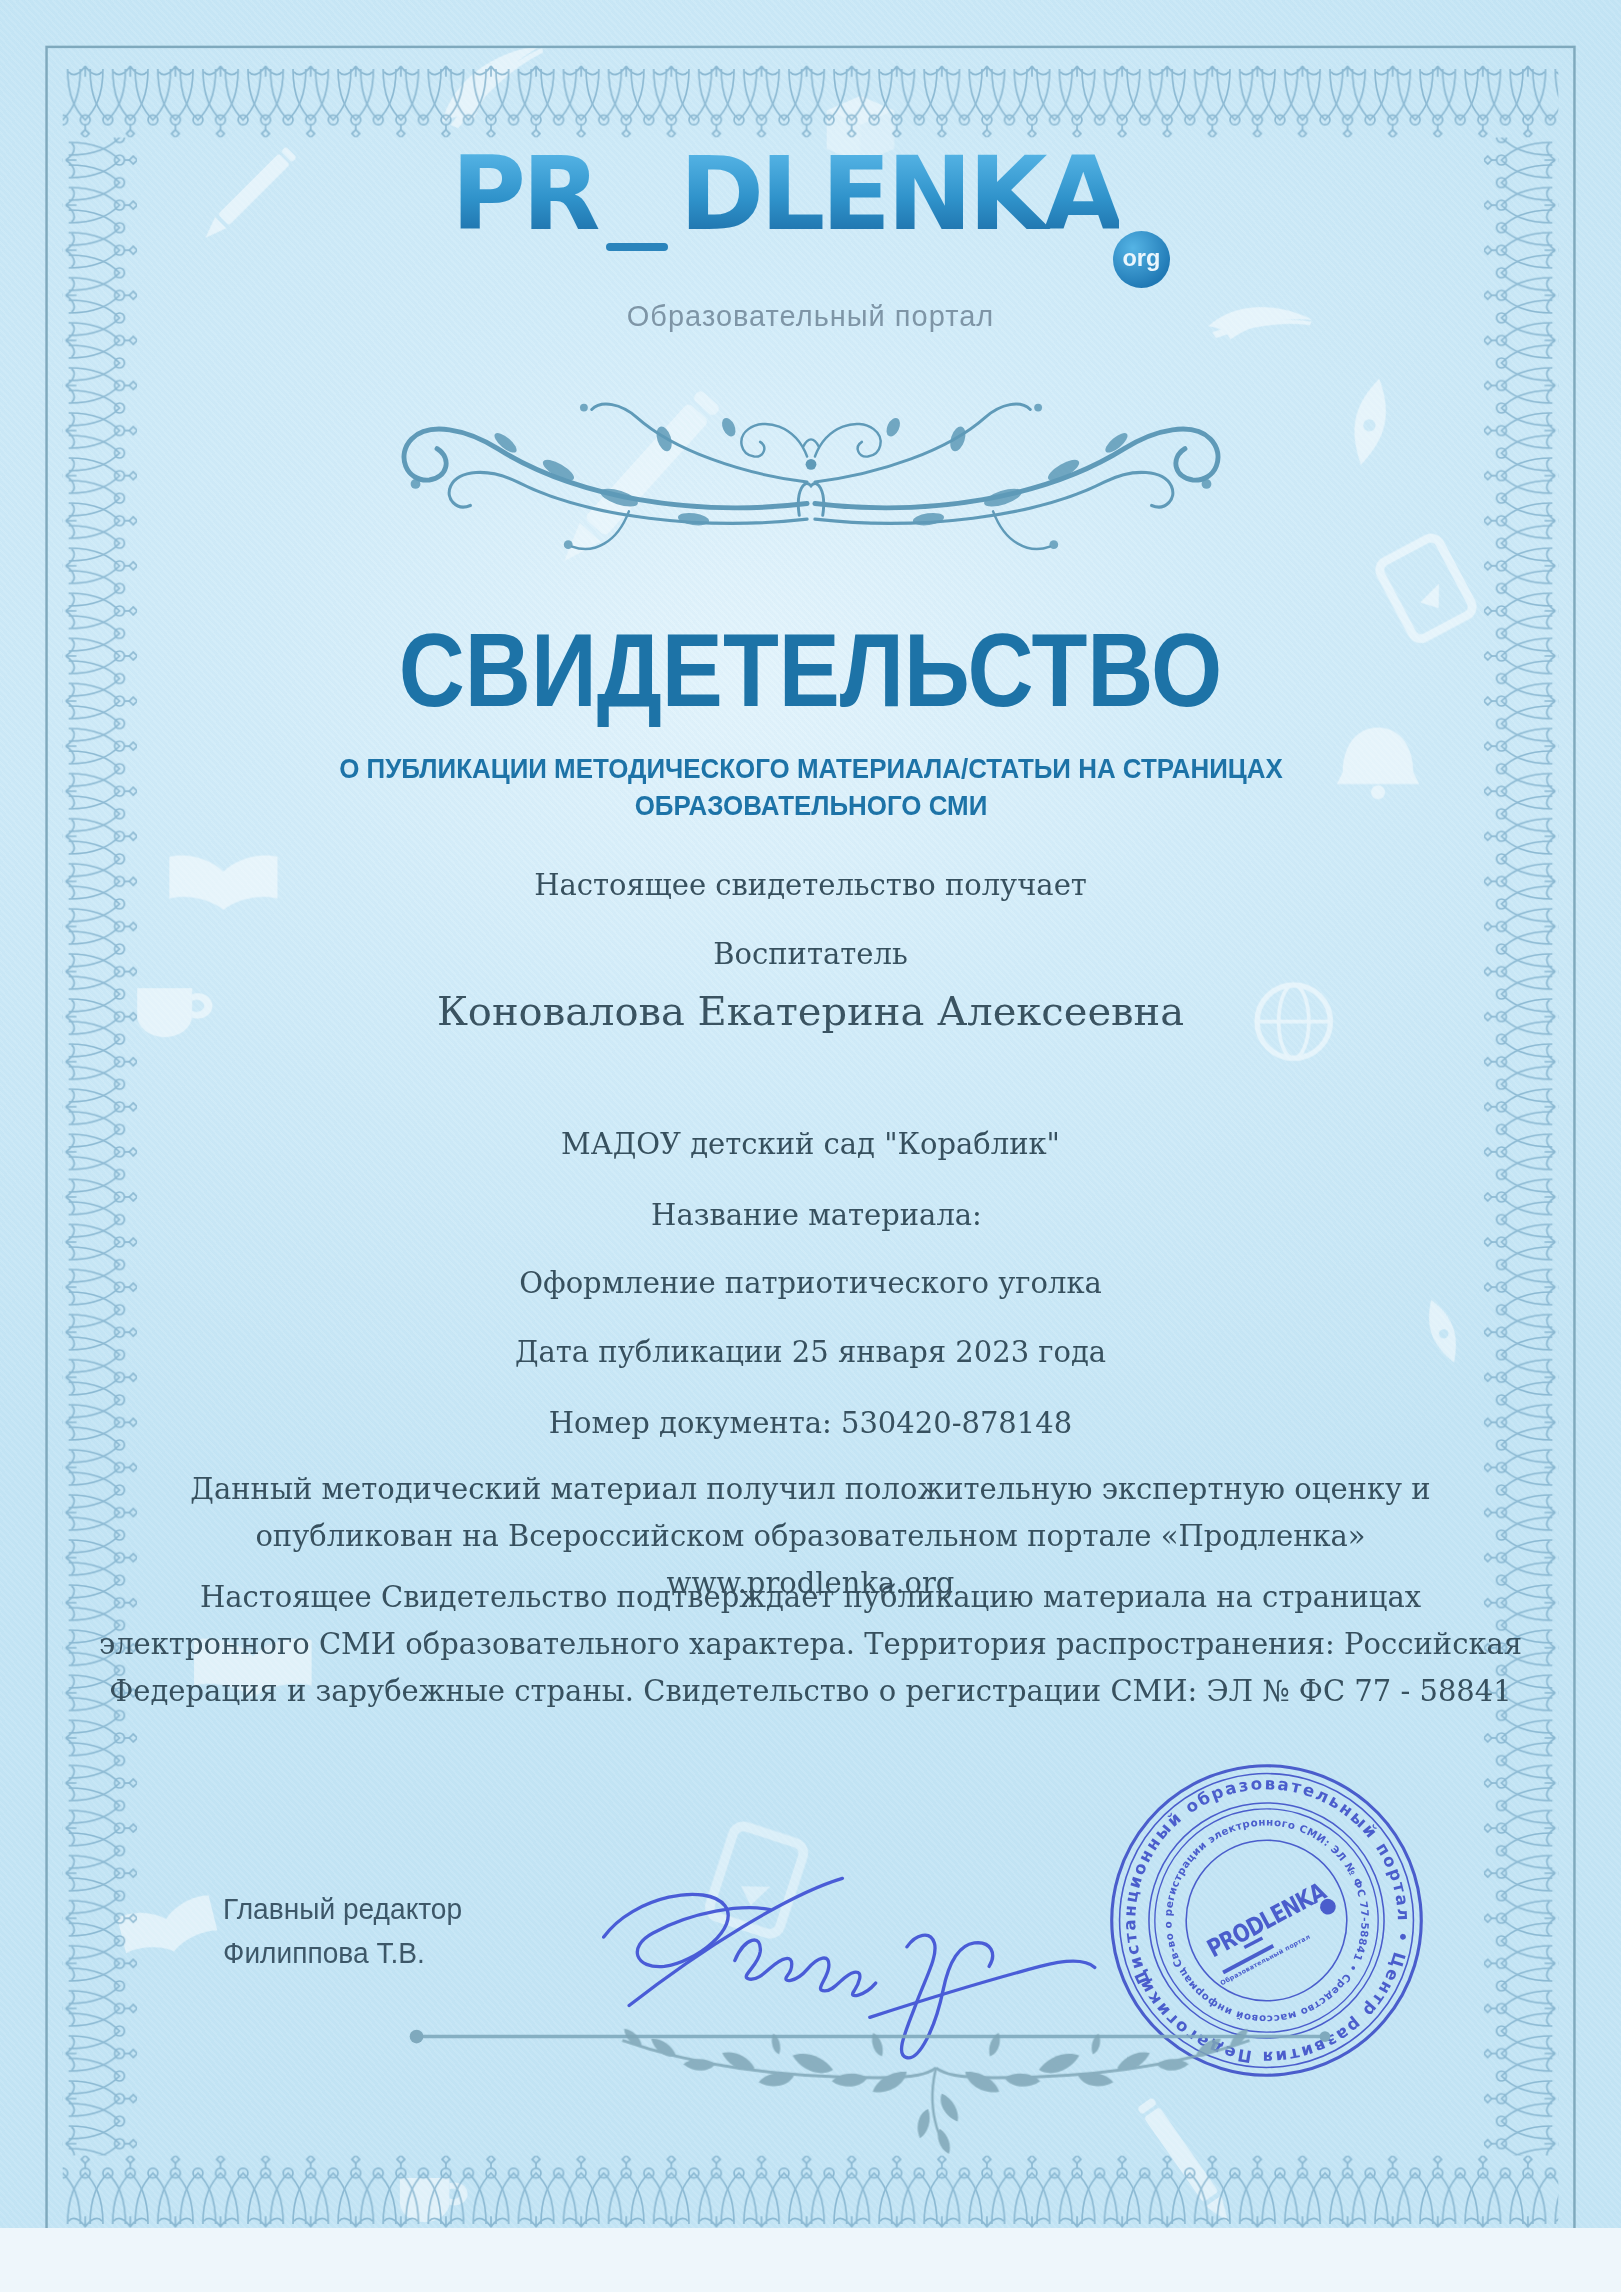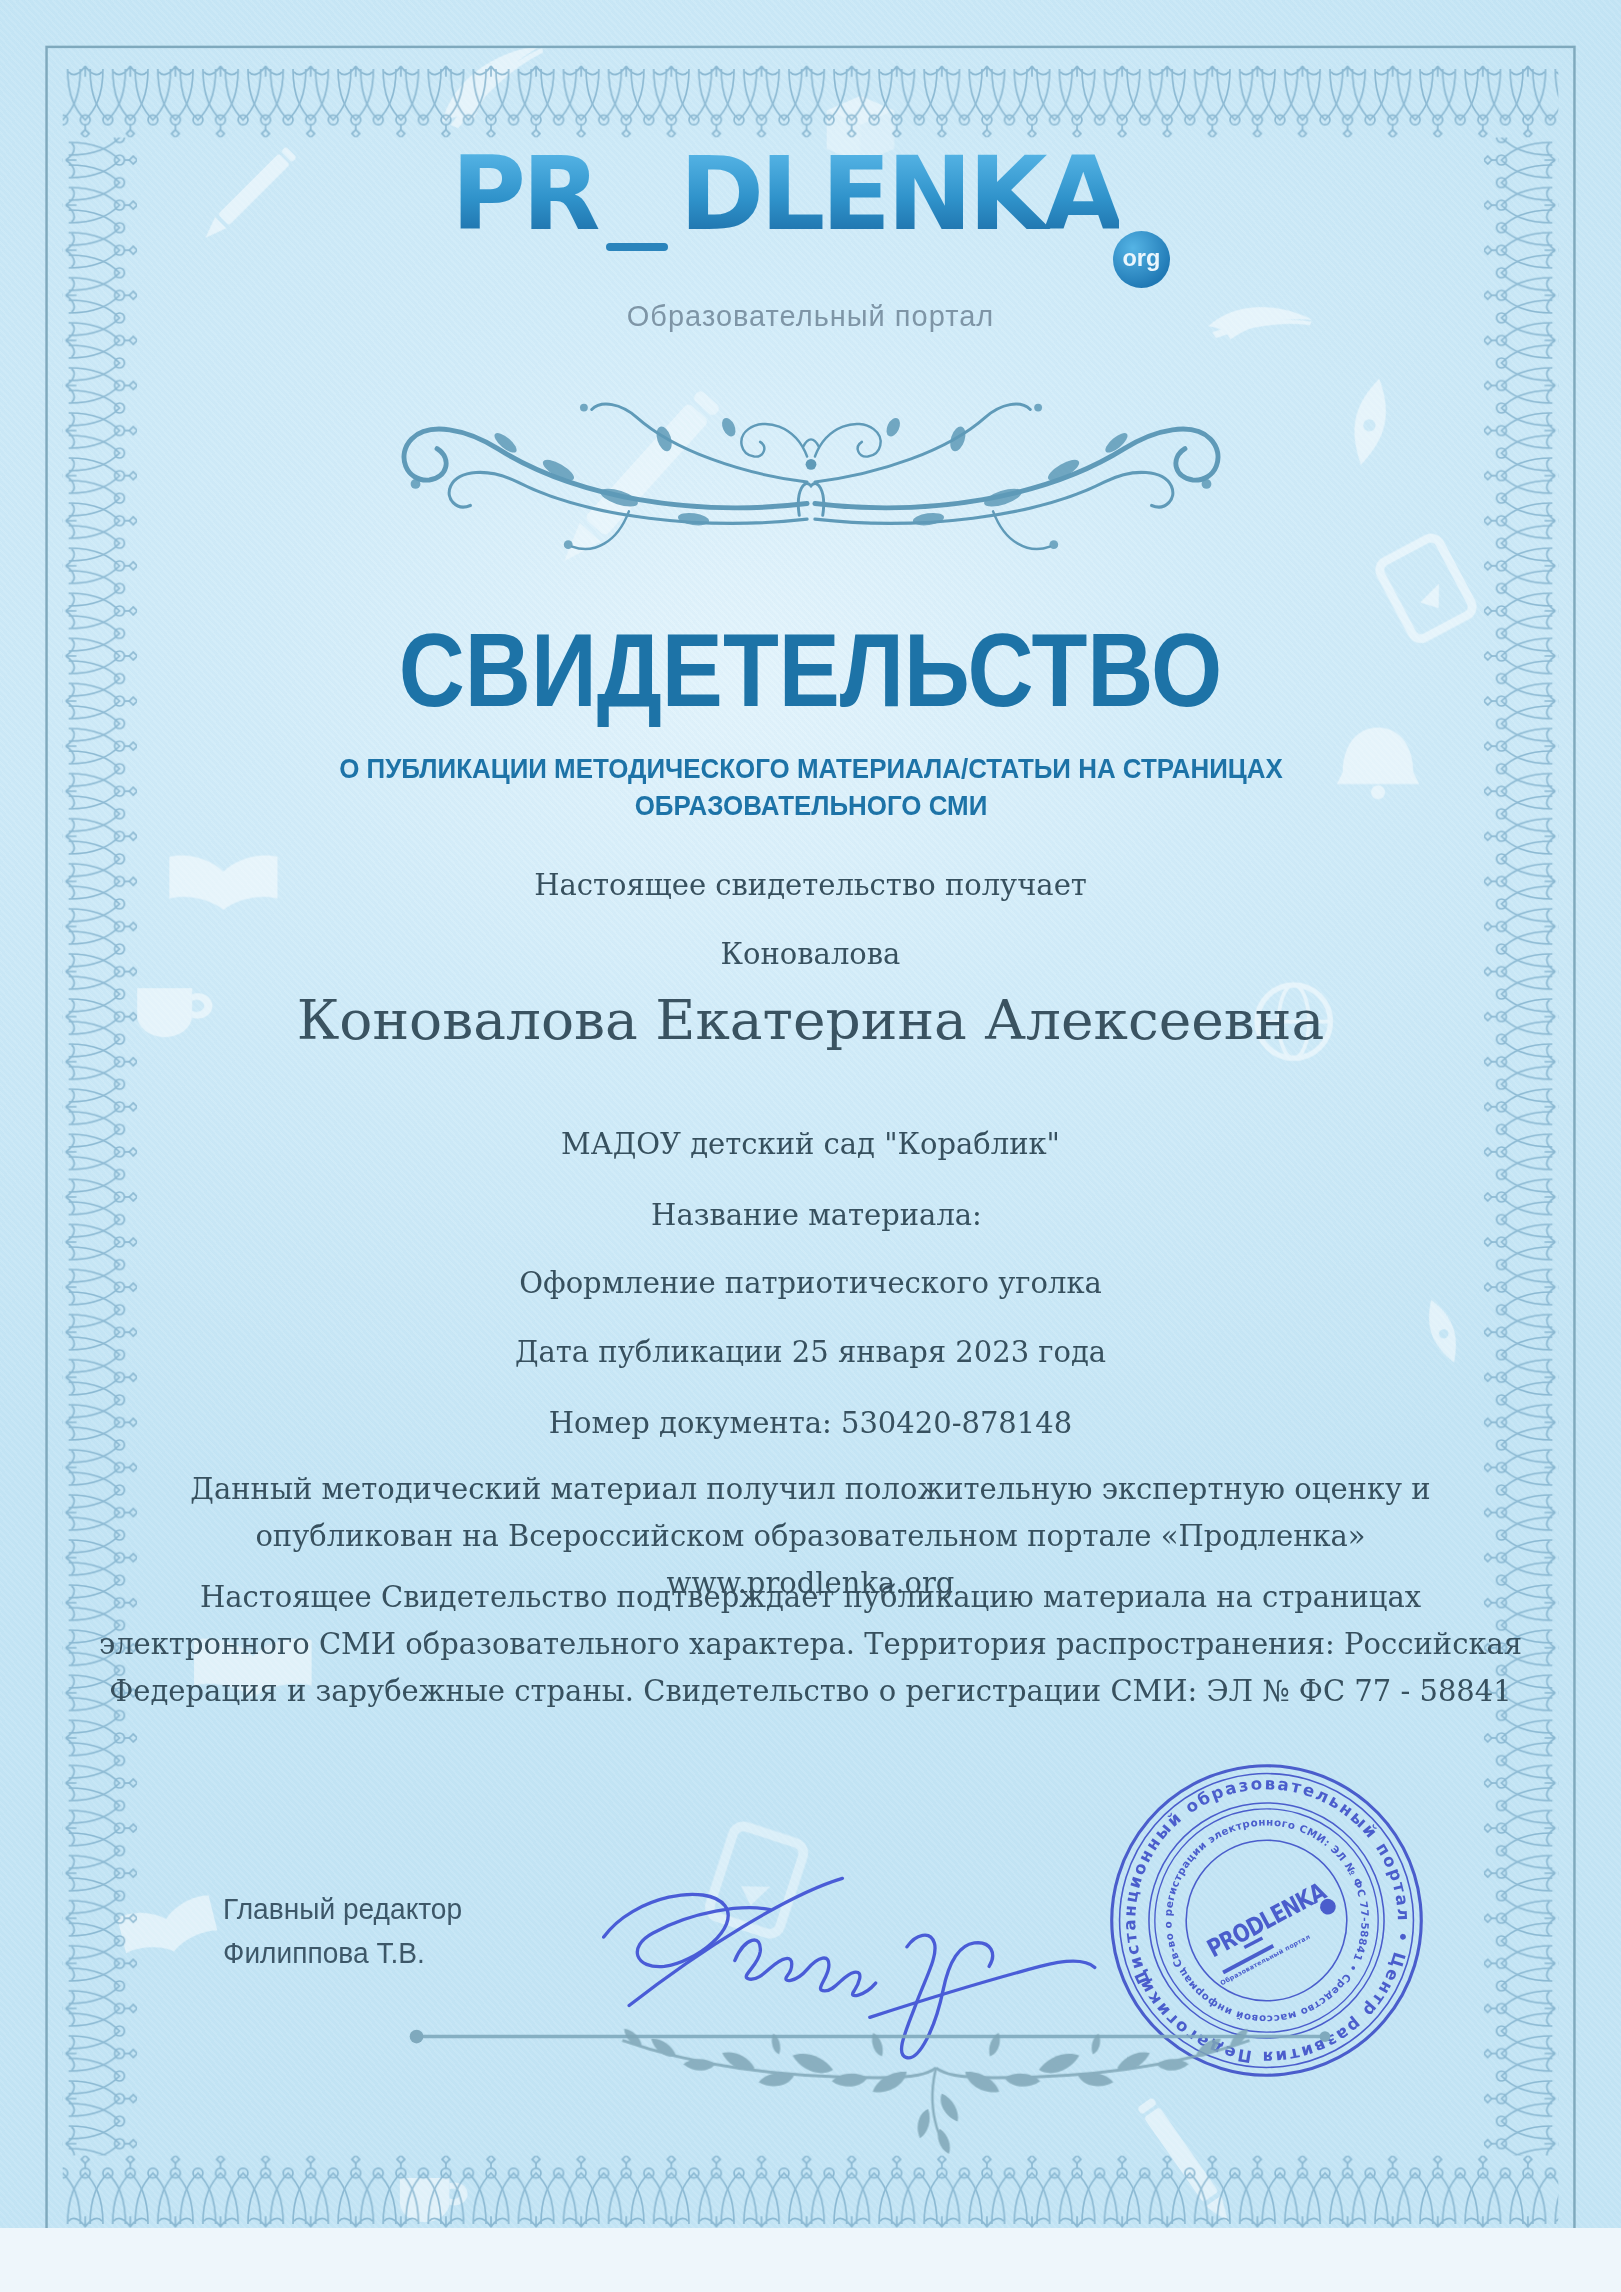--- a/index.html
+++ b/index.html
@@ -32,21 +32,21 @@
   
   .cert-title{top:616px;font-size:104px;font-weight:700;color:#1d73a7;letter-spacing:0;
       transform:scaleX(.88);transform-origin:center;line-height:1.05;}
   .cert-subtitle{top:751px;font-size:27px;font-weight:700;color:#1d73a7;line-height:1.38;
       left:50%;transform:translateX(-50%) scaleX(.96);width:1166px;text-align:center;}
 
   
   .line{font-size:29px;text-align:center;}
   .l-intro{top:868px;}
   .l-role{top:937px;}
-  .l-name{top:988px;font-size:55px;color:#3a5361;}
+  .l-name{top:988px;font-size:40px;color:#3a5361;}
   .l-org{top:1127px;}
   .l-matlabel{top:1198px;padding-left:12px;}
   .l-mattitle{top:1266px;}
   .l-date{top:1335px;}
   .l-number{top:1406px;}
   .para{font-size:29px;line-height:1.62;left:50%;transform:translateX(-50%);text-align:center;}
   .p1{top:1466px;width:1372px;}
   .p2{top:1574px;width:1431px;}
 
   
@@ -198,21 +198,21 @@
       <path d="M-12,130 C-16,104 -6,92 0,100 C6,92 16,104 12,130" stroke-width="3"></path>
       <path d="M-8,60 C-3,50 3,50 8,60" stroke-width="2.5"></path>
     </g>
     <circle cx="0" cy="78" r="5.5" fill="#5f9ab8"></circle>
   </svg>
 
   <div class="center cert-title">СВИДЕТЕЛЬСТВО</div>
   <div class="abs cert-subtitle">О ПУБЛИКАЦИИ МЕТОДИЧЕСКОГО МАТЕРИАЛА/СТАТЬИ НА СТРАНИЦАХ ОБРАЗОВАТЕЛЬНОГО СМИ</div>
 
   <div class="center serif line l-intro">Настоящее свидетельство получает</div>
-  <div class="center serif line l-role">Коновалова</div>
+  <div class="center serif line l-role">Воспитатель</div>
   <div class="center serif l-name">Коновалова Екатерина Алексеевна</div>
   <div class="center serif line l-org">МАДОУ детский сад "Кораблик"</div>
   <div class="center serif line l-matlabel">Название материала:</div>
   <div class="center serif line l-mattitle">Оформление патриотического уголка</div>
   <div class="center serif line l-date">Дата публикации 25 января 2023 года</div>
   <div class="center serif line l-number">Номер документа: 530420-878148</div>
   <div class="abs serif para p1">Данный методический материал получил положительную экспертную оценку и опубликован на Всероссийском образовательном портале «Продленка» www.prodlenka.org</div>
   <div class="abs serif para p2">Настоящее Свидетельство подтверждает публикацию материала на страницах электронного СМИ образовательного характера. Территория распространения: Российская Федерация и зарубежные страны. Свидетельство о регистрации СМИ: ЭЛ № ФС 77 - 58841</div>
 
   <div class="abs editor">

